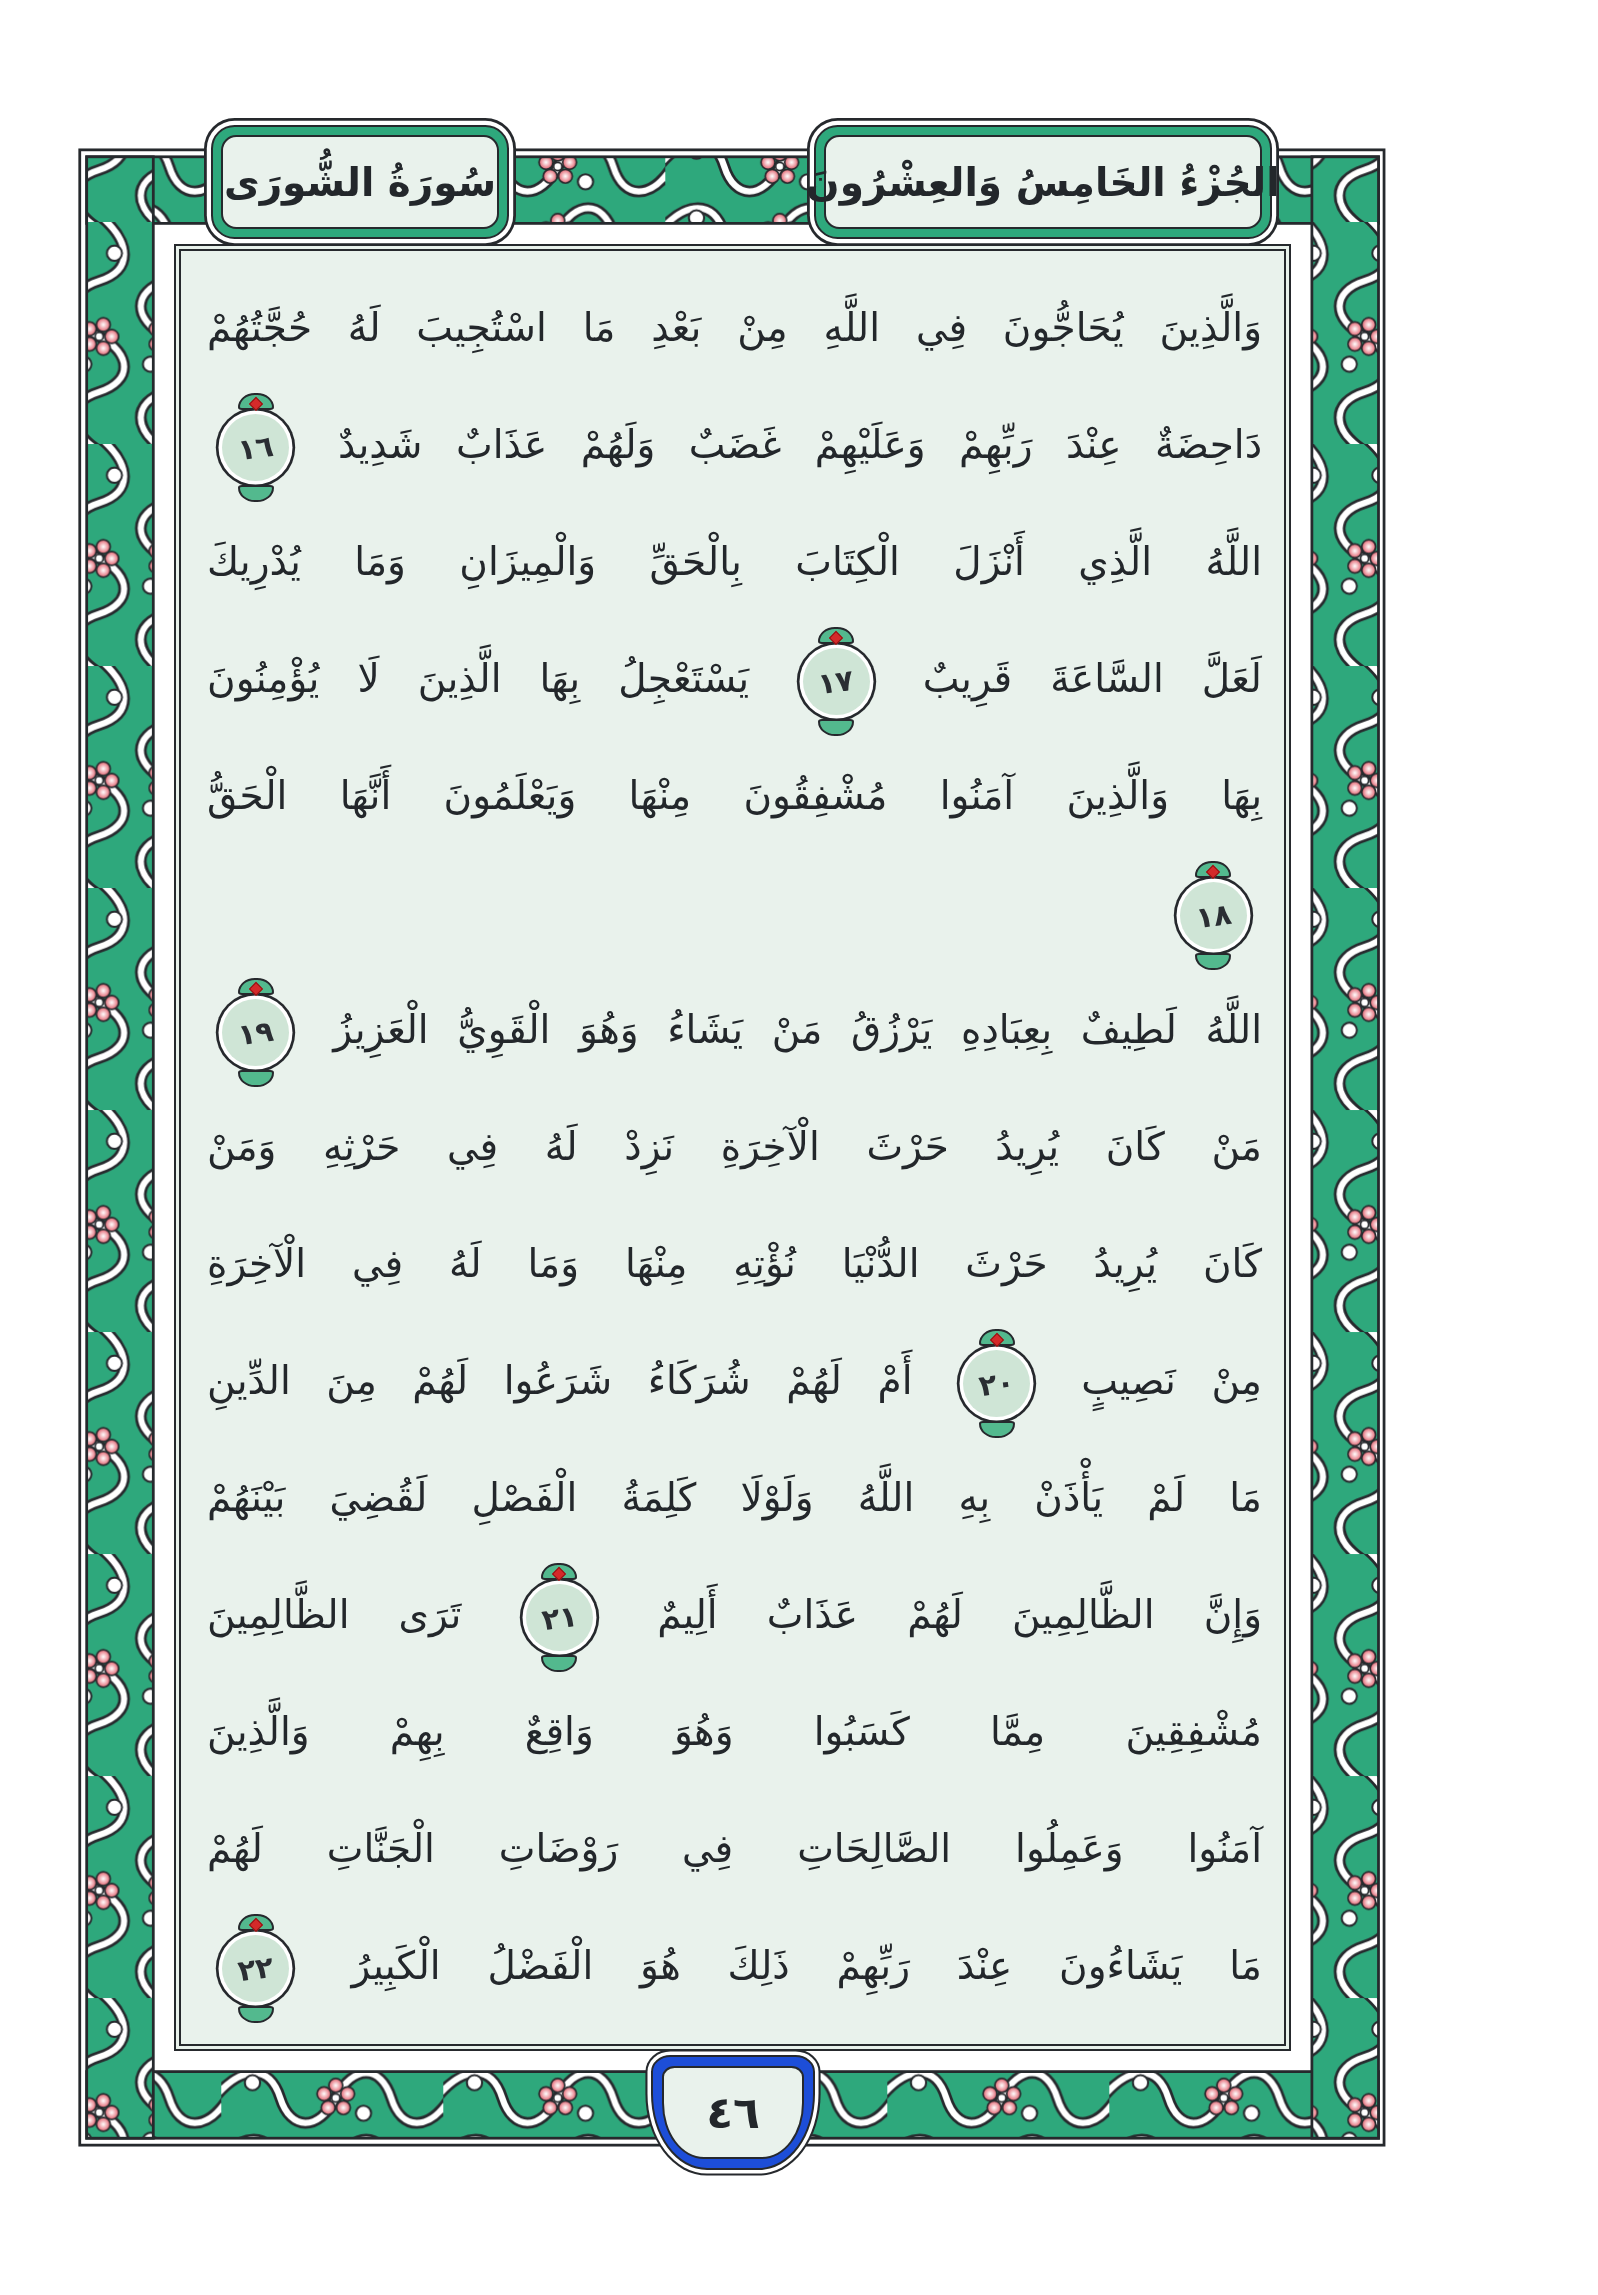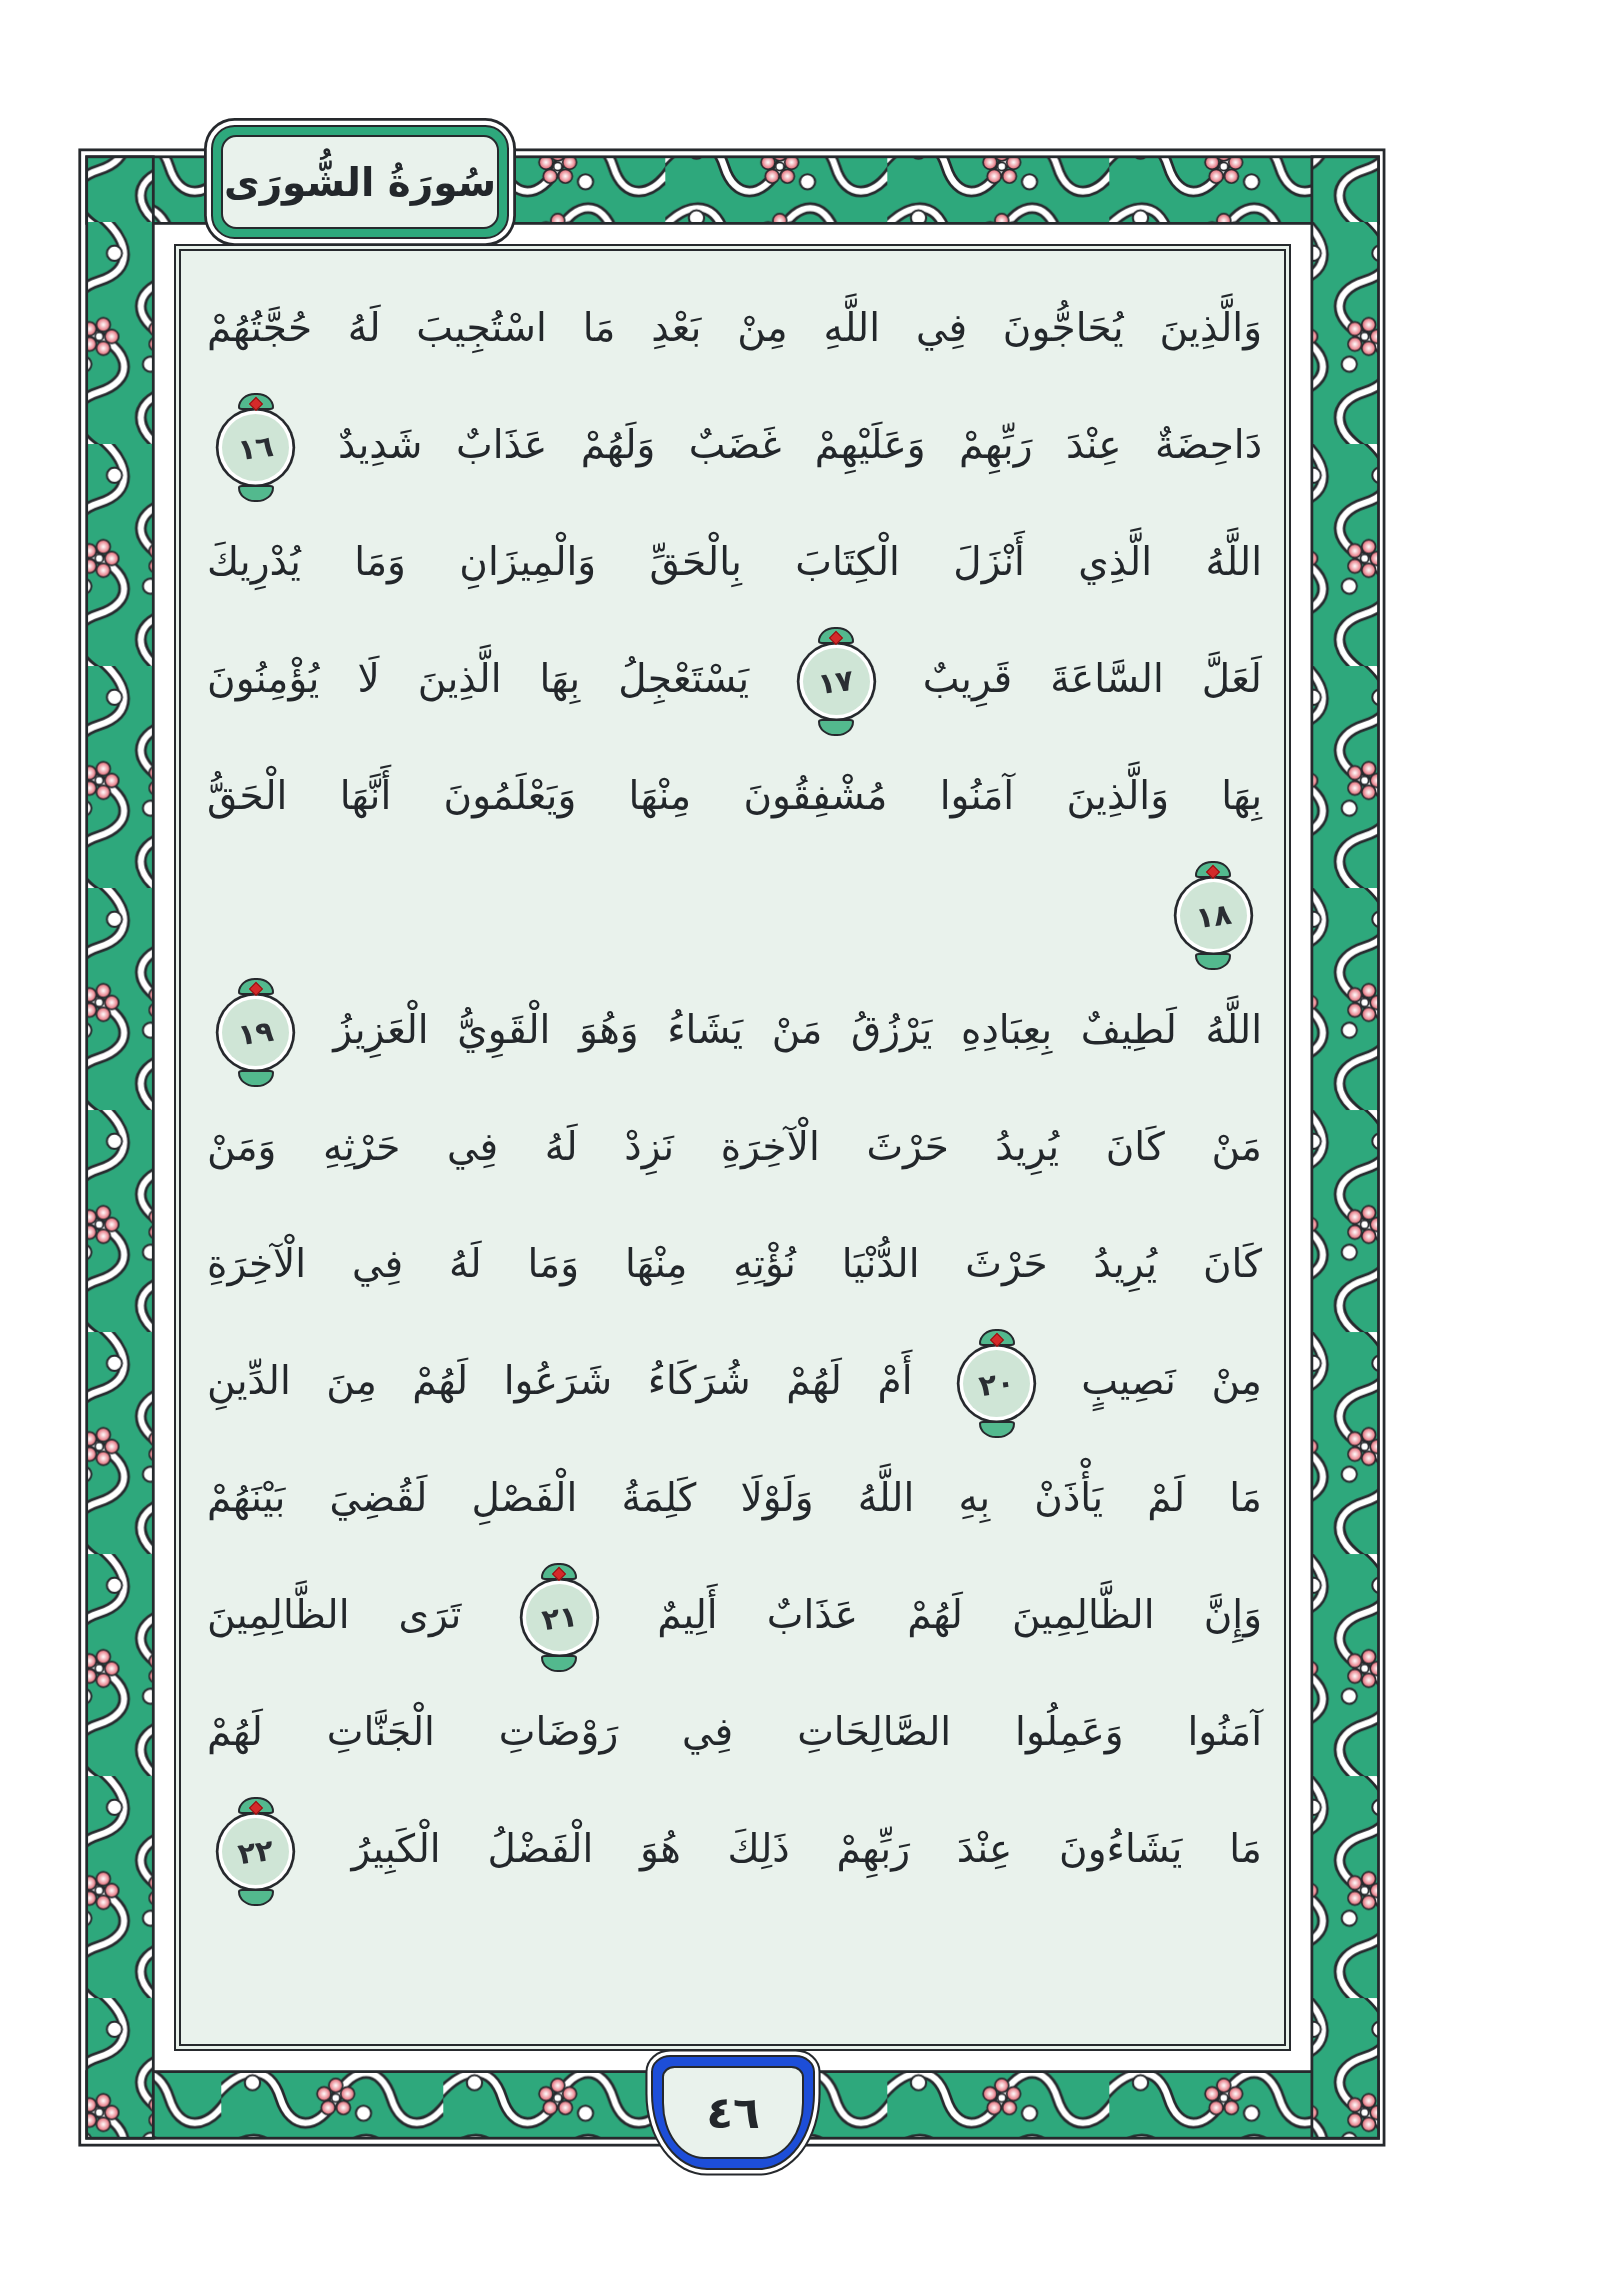--- a/index.html
+++ b/index.html
@@ -90,20 +90,25 @@
     <rect x="116" y="216" width="1880" height="2876" fill="none" stroke="#26292d" stroke-width="4"></rect>
 
     <rect x="126" y="226" width="1862" height="96" fill="url(#vineH)" stroke="#26292d" stroke-width="4"></rect>
     <rect x="126" y="2986" width="1862" height="96" fill="url(#vineH)" stroke="#26292d" stroke-width="4"></rect>
     <rect x="126" y="226" width="96" height="2856" fill="url(#vineV)" stroke="#26292d" stroke-width="4"></rect>
     <rect x="1892" y="226" width="96" height="2856" fill="url(#vineV)" stroke="#26292d" stroke-width="4"></rect>
   </svg>
 
   <div class="text-rule"></div>
 
+  <div class="tab tab-juz">
+    <div class="tab-inner">
+      <span>الجُزْءُ الخَامِسُ وَالعِشْرُونَ</span>
+    </div>
+  </div>
   <div class="tab tab-surah">
     <div class="tab-inner">
       <span>سُورَةُ الشُّورَى</span>
     </div>
   </div>
 
   <div class="lines" id="lines">
       <div class="qline"><span class="seg">وَالَّذِينَ يُحَاجُّونَ فِي اللَّهِ مِنْ بَعْدِ مَا اسْتُجِيبَ لَهُ حُجَّتُهُمْ</span></div>
       <div class="qline"><span class="seg">دَاحِضَةٌ عِنْدَ رَبِّهِمْ وَعَلَيْهِمْ غَضَبٌ وَلَهُمْ عَذَابٌ شَدِيدٌ</span> <span class="vmark">
           <i class="crown top"></i>
@@ -139,20 +144,21 @@
           <i class="crown bottom"></i>
           <b class="num">٢٠</b>
         </span> <span class="seg">أَمْ لَهُمْ شُرَكَاءُ شَرَعُوا لَهُمْ مِنَ الدِّينِ</span></div>
       <div class="qline"><span class="seg">مَا لَمْ يَأْذَنْ بِهِ اللَّهُ وَلَوْلَا كَلِمَةُ الْفَصْلِ لَقُضِيَ بَيْنَهُمْ</span></div>
       <div class="qline"><span class="seg">وَإِنَّ الظَّالِمِينَ لَهُمْ عَذَابٌ أَلِيمٌ</span> <span class="vmark">
           <i class="crown top"></i>
           <i class="dot"></i>
           <i class="crown bottom"></i>
           <b class="num">٢١</b>
         </span> <span class="seg">تَرَى الظَّالِمِينَ</span></div>
+      <div class="qline"><span class="seg">مُشْفِقِينَ مِمَّا كَسَبُوا وَهُوَ وَاقِعٌ بِهِمْ وَالَّذِينَ</span></div>
       <div class="qline"><span class="seg">آمَنُوا وَعَمِلُوا الصَّالِحَاتِ فِي رَوْضَاتِ الْجَنَّاتِ لَهُمْ</span></div>
       <div class="qline"><span class="seg">مَا يَشَاءُونَ عِنْدَ رَبِّهِمْ ذَلِكَ هُوَ الْفَضْلُ الْكَبِيرُ</span> <span class="vmark">
           <i class="crown top"></i>
           <i class="dot"></i>
           <i class="crown bottom"></i>
           <b class="num">٢٢</b>
         </span></div>
     </div>
 
   <div class="cartouche">

